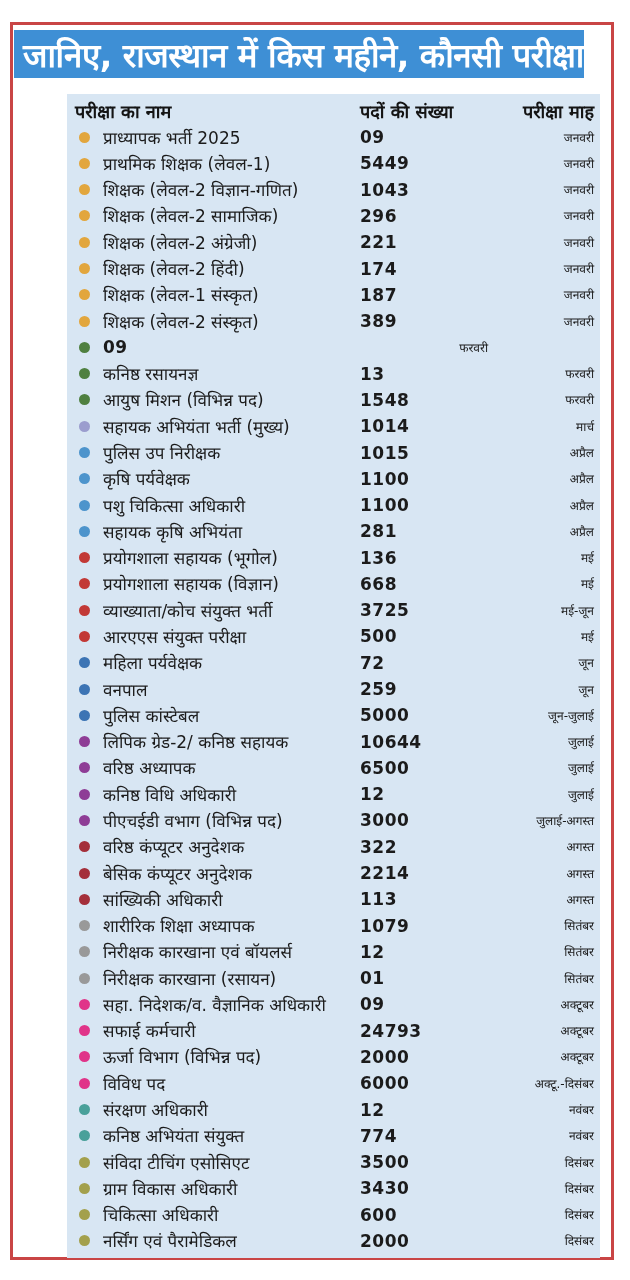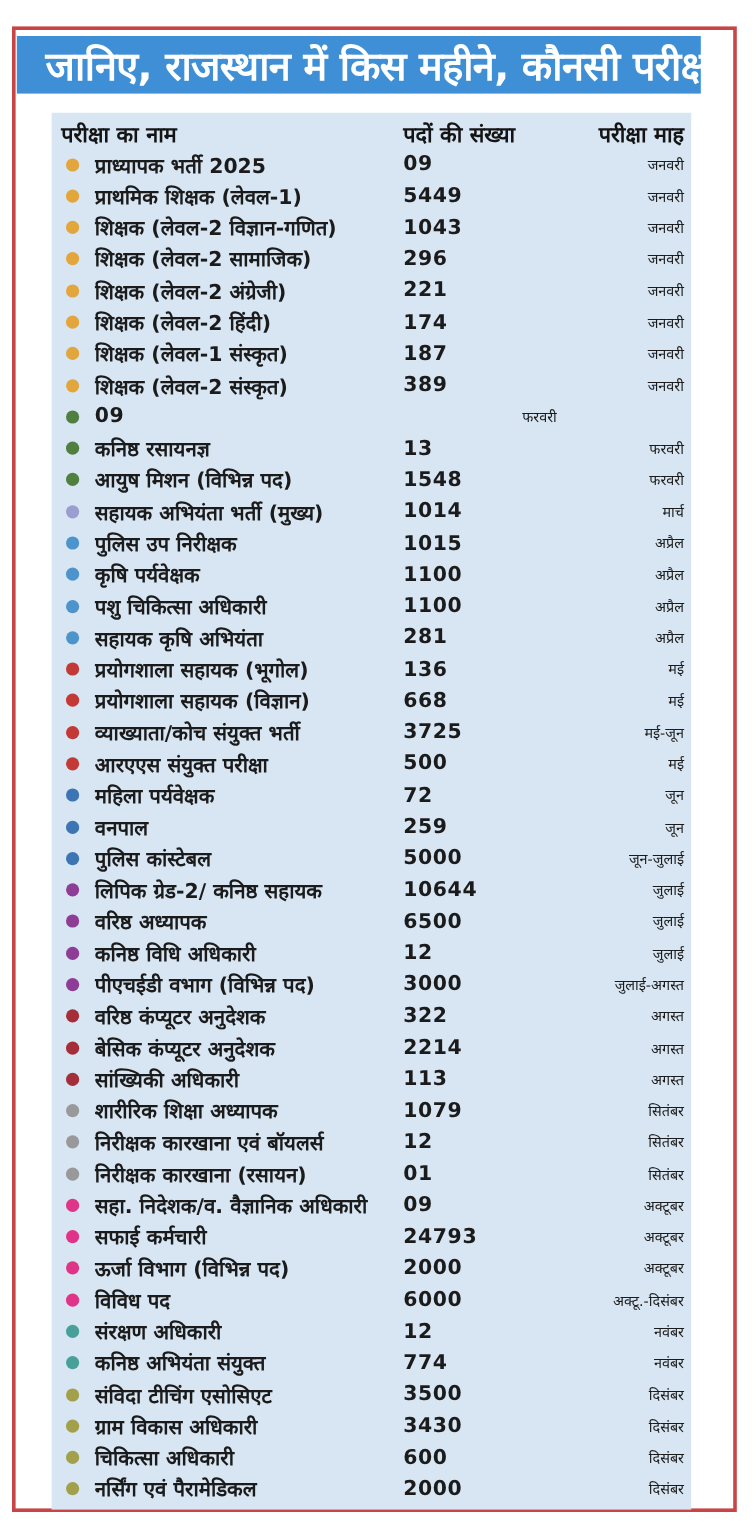--- a/index.html
+++ b/index.html
@@ -18,32 +18,32 @@
     background:#ffffff;
     box-sizing:border-box;
   }
   .title-bar{
     position:absolute;
     left:14px;top:30px;
     width:570px;height:48px;
     background:#3e8fd5;
     display:flex;align-items:center;
     box-sizing:border-box;
-    padding-left:24px;
+    padding-left:9px;
   }
   .title-bar .title{
     color:#ffffff;
     font-size:33px;
     font-weight:bold;
     white-space:nowrap;
     letter-spacing:-0.5px;
   }
   .table-panel{
     position:absolute;
-    left:43px;top:94px;
+    left:67px;top:94px;
     width:533px;height:1164px;
     background:#d8e6f3;
     box-sizing:border-box;
     display:flex;
     flex-direction:column;
     padding:4px 6px 4px 8px;
     justify-content:flex-end;
   }
   .grid-row{
     display:grid;
@@ -61,21 +61,21 @@
   .thead .h-month{text-align:right;}
   .tbody{flex:1;display:flex;flex-direction:column;}
   .row{flex:1;color:#1b1b1b;}
   .bullet{
     width:11px;height:11px;
     border-radius:50%;
     display:inline-block;
     margin-left:4px;
   }
   .cell-name{
-    font-size:17px;font-weight:bold;
+    font-size:17px;font-weight:normal;
     white-space:nowrap;overflow:hidden;
   }
   .cell-posts{
     font-size:17px;font-weight:bold;
     letter-spacing:0.5px;
   }
   .cell-month{
     font-size:12px;font-weight:normal;
     text-align:right;
     white-space:nowrap;

